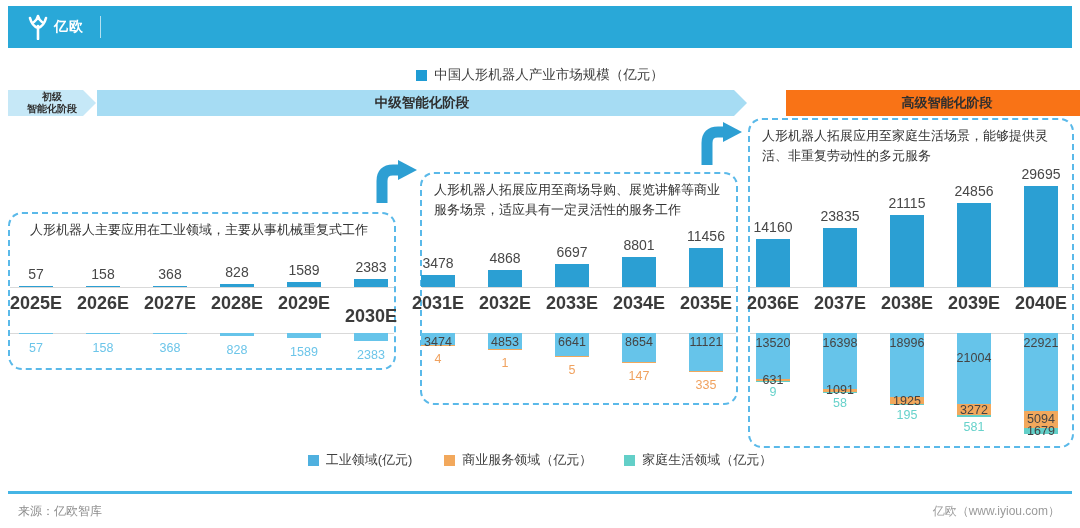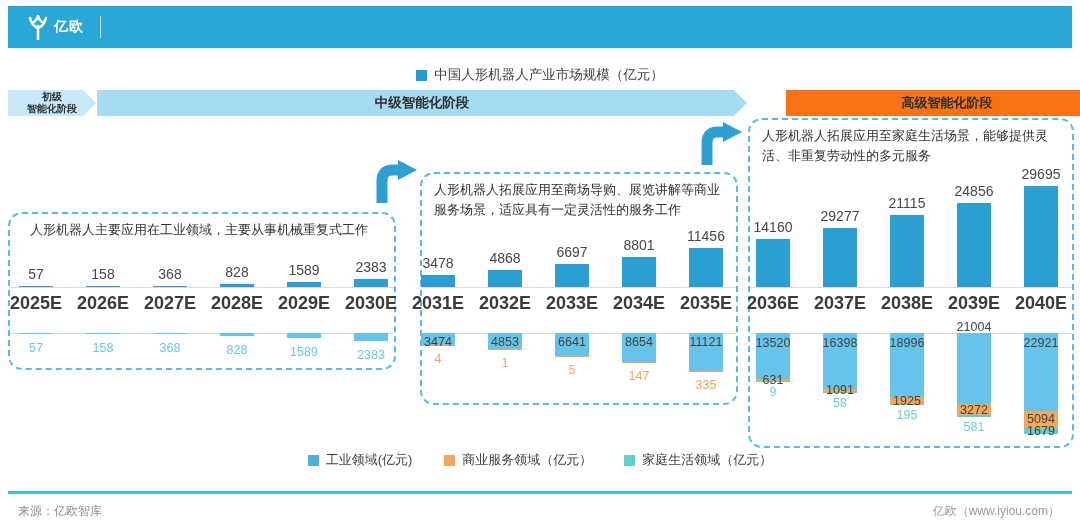--- a/index.html
+++ b/index.html
@@ -120,21 +120,21 @@
       <div class="year-label" style="left: 195px; top: 293px;">2028E</div>
       <div class="bar bar-industry" style="left: 220px; top: 333px; width: 34px; height: 2.80678px;"></div>
       <div class="lbl lbl-light" style="left: 195px; top: 342.807px;">828</div>
       <div class="bar bar-total" style="left: 287px; top: 281.614px; width: 34px; height: 5.38644px;"></div>
       <div class="lbl lbl-total" style="left: 262px; top: 261.614px;">1589</div>
       <div class="year-label" style="left: 262px; top: 293px;">2029E</div>
       <div class="bar bar-industry" style="left: 287px; top: 333px; width: 34px; height: 5.38644px;"></div>
       <div class="lbl lbl-light" style="left: 262px; top: 345.386px;">1589</div>
       <div class="bar bar-total" style="left: 354px; top: 278.922px; width: 34px; height: 8.07797px;"></div>
       <div class="lbl lbl-total" style="left: 329px; top: 258.922px;">2383</div>
-      <div class="year-label" style="left: 329px; top: 293px;">2030E</div>
+      <div class="year-label" style="left: 329px; top: 306px;">2030E</div>
       <div class="bar bar-industry" style="left: 354px; top: 333px; width: 34px; height: 8.07797px;"></div>
       <div class="lbl lbl-light" style="left: 329px; top: 348.078px;">2383</div>
       <div class="dashed-box" style="left: 420px; top: 172px; width: 318px; height: 233px;"></div>
       <div class="annotation" style="left: 434px; top: 180px; width: 296px;">人形机器人拓展应用至商场导购、展览讲解等商业服务场景，适应具有一定灵活性的服务工作</div>
       <div class="axis-line" style="left: 422px; top: 287px; width: 314px;"></div>
       <div class="axis-line" style="left: 422px; top: 333px; width: 314px;"></div>
       <div class="bar bar-total" style="left: 421px; top: 275.21px; width: 34px; height: 11.7898px;"></div>
       <div class="lbl lbl-total" style="left: 396px; top: 255.21px;">3478</div>
       <div class="year-label" style="left: 396px; top: 293px;">2031E</div>
       <div class="bar bar-industry" style="left: 421px; top: 333px; width: 34px; height: 11.7763px;"></div>
@@ -176,21 +176,21 @@
       <div class="bar bar-total" style="left: 756px; top: 239px; width: 34px; height: 48px;"></div>
       <div class="lbl lbl-total" style="left: 731px; top: 219px;">14160</div>
       <div class="year-label" style="left: 731px; top: 293px;">2036E</div>
       <div class="bar bar-industry" style="left: 756px; top: 333px; width: 34px; height: 45.8305px;"></div>
       <div class="bar bar-commercial" style="left: 756px; top: 378.831px; width: 34px; height: 2.13898px;"></div>
       <div class="bar bar-home" style="left: 756px; top: 380.969px; width: 34px; height: 1px;"></div>
       <div class="lbl lbl-inside" style="left: 731px; top: 336px;">13520</div>
       <div class="lbl lbl-inside" style="left: 731px; top: 372.9px;">631</div>
       <div class="lbl lbl-teal" style="left: 731px; top: 384.969px;">9</div>
       <div class="bar bar-total" style="left: 823px; top: 227.519px; width: 34px; height: 59.4814px;"></div>
-      <div class="lbl lbl-total" style="left: 798px; top: 207.519px;">29277</div>
+      <div class="lbl lbl-total" style="left: 798px; top: 207.519px;">23835</div>
       <div class="year-label" style="left: 798px; top: 293px;">2037E</div>
       <div class="bar bar-industry" style="left: 823px; top: 333px; width: 34px; height: 55.5864px;"></div>
       <div class="bar bar-commercial" style="left: 823px; top: 388.586px; width: 34px; height: 3.6983px;"></div>
       <div class="bar bar-home" style="left: 823px; top: 392.285px; width: 34px; height: 1px;"></div>
       <div class="lbl lbl-inside" style="left: 798px; top: 336px;">16398</div>
       <div class="lbl lbl-inside" style="left: 798px; top: 383.436px;">1091</div>
       <div class="lbl lbl-teal" style="left: 798px; top: 396.285px;">58</div>
       <div class="bar bar-total" style="left: 890px; top: 215.424px; width: 34px; height: 71.5763px;"></div>
       <div class="lbl lbl-total" style="left: 865px; top: 195.424px;">21115</div>
       <div class="year-label" style="left: 865px; top: 293px;">2038E</div>
@@ -199,21 +199,21 @@
       <div class="bar bar-home" style="left: 890px; top: 403.919px; width: 34px; height: 1px;"></div>
       <div class="lbl lbl-inside" style="left: 865px; top: 336px;">18996</div>
       <div class="lbl lbl-inside" style="left: 865px; top: 393.656px;">1925</div>
       <div class="lbl lbl-teal" style="left: 865px; top: 407.919px;">195</div>
       <div class="bar bar-total" style="left: 957px; top: 202.742px; width: 34px; height: 84.2576px;"></div>
       <div class="lbl lbl-total" style="left: 932px; top: 182.742px;">24856</div>
       <div class="year-label" style="left: 932px; top: 293px;">2039E</div>
       <div class="bar bar-industry" style="left: 957px; top: 333px; width: 34px; height: 71.2px;"></div>
       <div class="bar bar-commercial" style="left: 957px; top: 404.2px; width: 34px; height: 11.0915px;"></div>
       <div class="bar bar-home" style="left: 957px; top: 415.292px; width: 34px; height: 1.96949px;"></div>
-      <div class="lbl lbl-inside" style="left: 932px; top: 320px;">21004</div>
+      <div class="lbl lbl-inside" style="left: 932px; top: 351px;">21004</div>
       <div class="lbl lbl-inside" style="left: 932px; top: 402.746px;">3272</div>
       <div class="lbl lbl-teal" style="left: 932px; top: 420.261px;">581</div>
       <div class="bar bar-total" style="left: 1024px; top: 186.339px; width: 34px; height: 100.661px;"></div>
       <div class="lbl lbl-total" style="left: 999px; top: 166.339px;">29695</div>
       <div class="year-label" style="left: 999px; top: 293px;">2040E</div>
       <div class="bar bar-industry" style="left: 1024px; top: 333px; width: 34px; height: 77.6983px;"></div>
       <div class="bar bar-commercial" style="left: 1024px; top: 410.698px; width: 34px; height: 17.2678px;"></div>
       <div class="bar bar-home" style="left: 1024px; top: 427.966px; width: 34px; height: 5.69153px;"></div>
       <div class="lbl lbl-inside" style="left: 999px; top: 336px;">22921</div>
       <div class="lbl lbl-inside" style="left: 999px; top: 412.332px;">5094</div>

